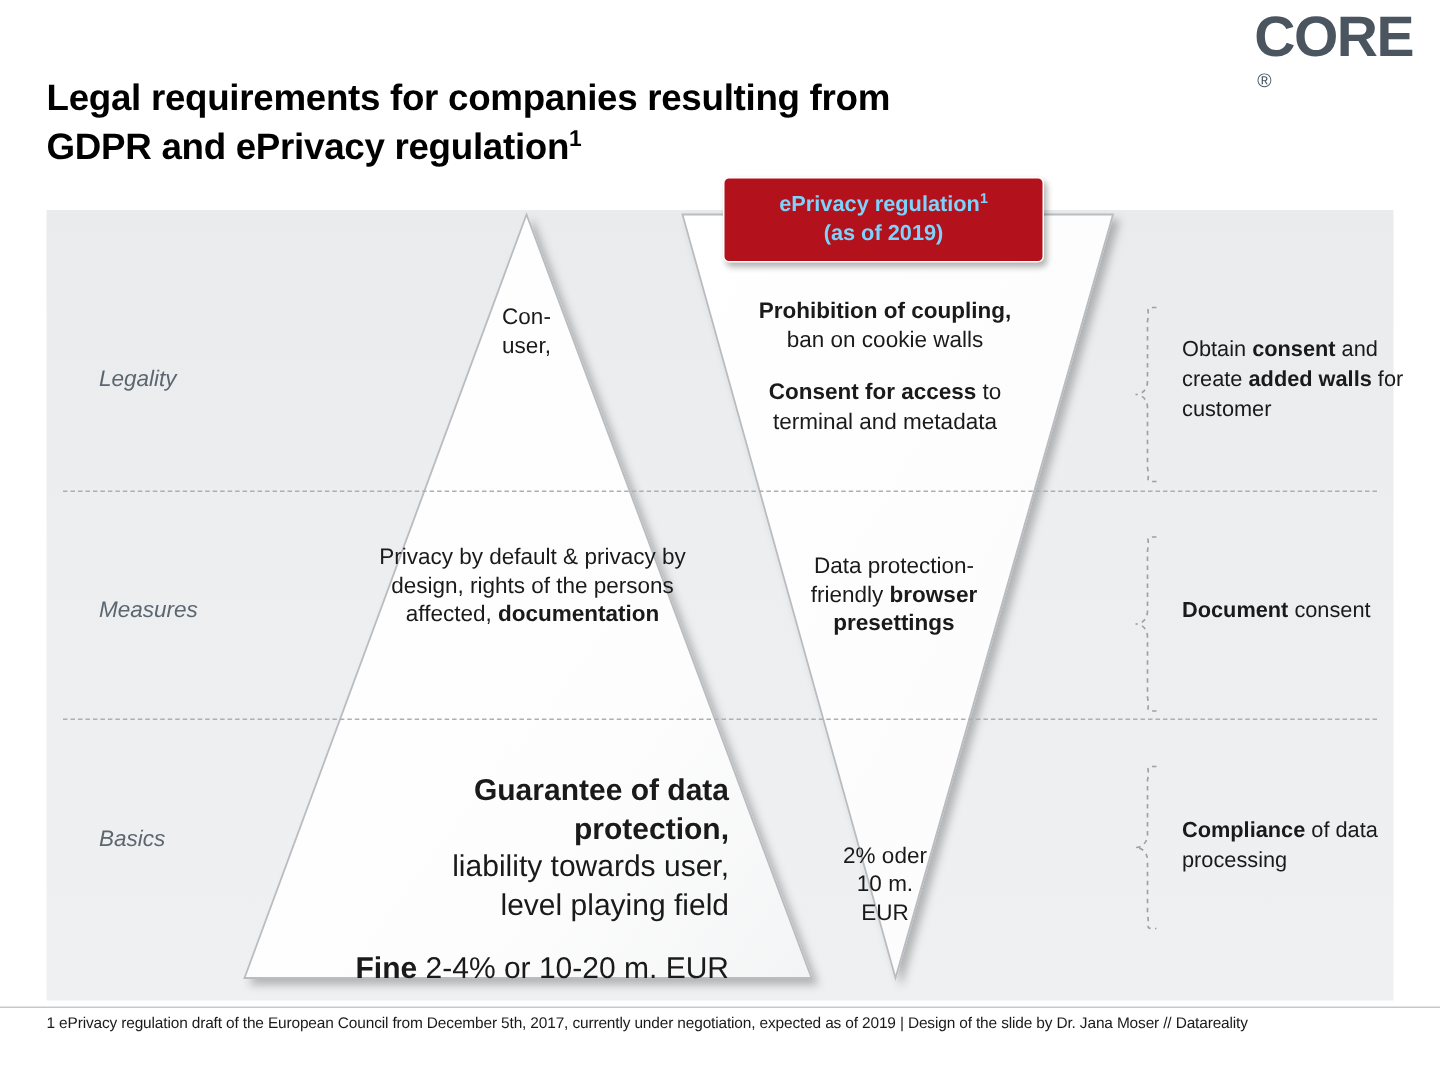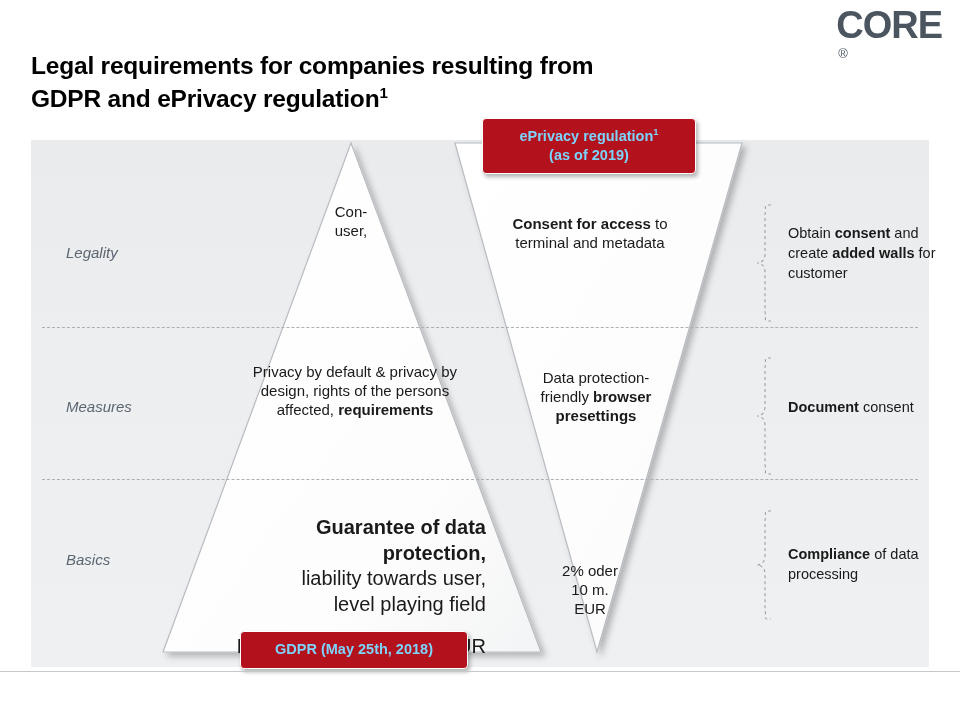--- a/index.html
+++ b/index.html
@@ -166,34 +166,38 @@
   <div class="rowlabel r2">Measures</div>
   <div class="rowlabel r3">Basics</div>
 
   <div class="tb lt-top">
     <span>Con-</span><br>
     <span>user,</span><br>
   </div>
 
   <div class="tb lt-mid">
     <span>Privacy by default &amp; privacy by design, rights of the persons affected,</span>
-    <b>requirements</b>
+    <b>documentation</b>
   </div>
 
   <div class="tb lt-bot">
     <b>Guarantee of data protection,</b><br>
     <span>liability towards user,</span><br>
     <span>level playing field</span>
     <div class="fine">
       <b>Fine</b>
       <span>2-4% or 10-20 m. EUR</span>
     </div>
   </div>
 
   <div class="tb rt-top">
+    <div>
+      <b>Prohibition of coupling,</b><br>
+      <span>ban on cookie walls</span>
+    </div>
     <div class="para2">
       <b>Consent for access</b>
       <span>to</span><br>
       <span>terminal and metadata</span>
     </div>
   </div>
 
   <div class="tb rt-mid">
     <span>Data protection-</span><br>
     <span>friendly</span>
@@ -230,19 +234,17 @@
   </div>
   <div class="outcome o3">
     <b>Compliance</b><span> of data processing</span>
   </div>
 
   <div class="badge eprivacy">
     <span>ePrivacy regulation</span><sup>1</sup><br>
     <span>(as of 2019)</span>
   </div>
 
-  <div class="badge gdpr">
-    <span>GDPR (May 25th, 2018)</span>
-  </div>
 
   <div class="footrule"></div>
+  <div class="footnote">1 ePrivacy regulation draft of the European Council from December 5th, 2017, currently under negotiation, expected as of 2019 | Design of the slide by Dr. Jana Moser // Datareality</div>
 
 </div>
 
 </body></html>

